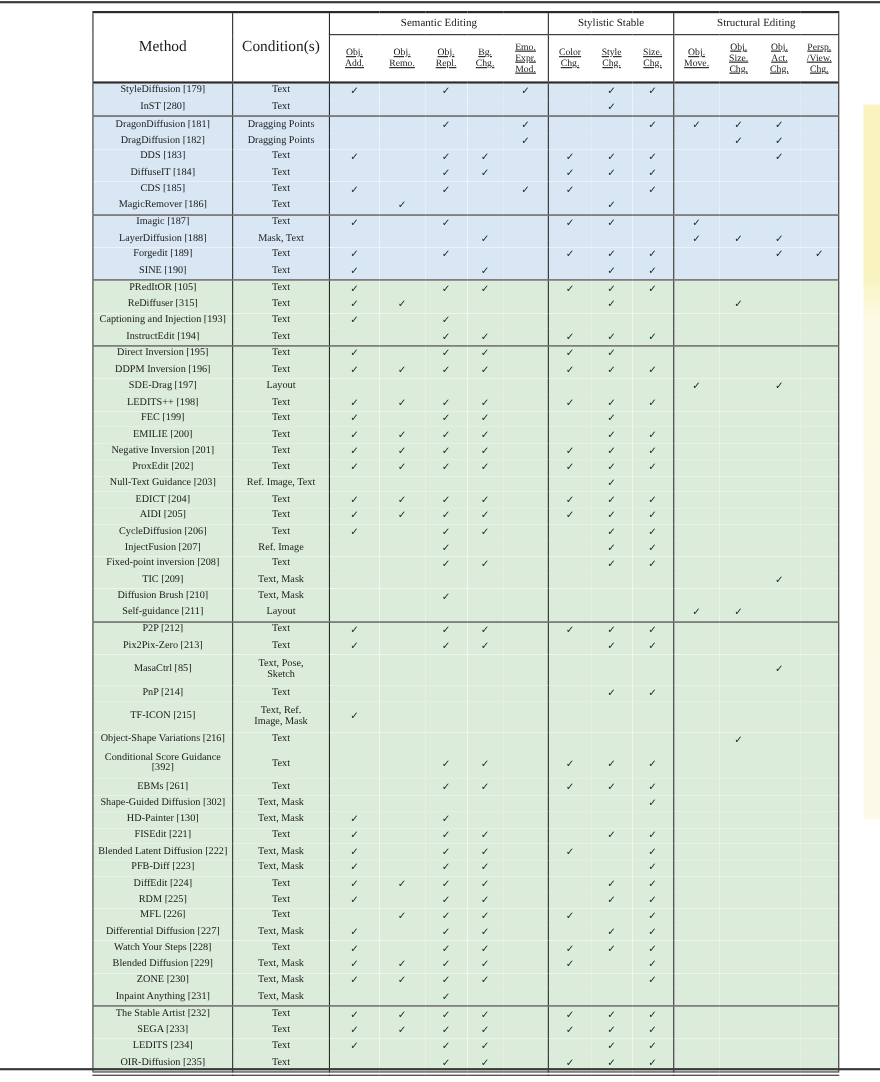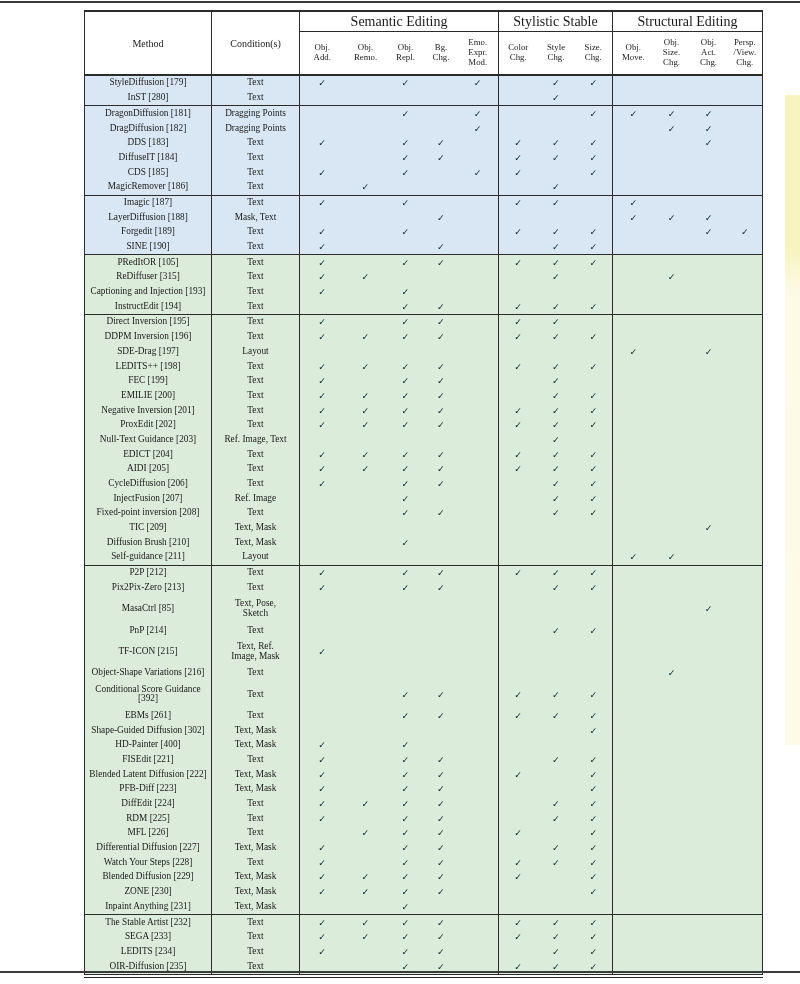--- a/index.html
+++ b/index.html
@@ -22,23 +22,23 @@
     border-top:2px solid var(--rule);
     border-left:1px solid var(--rule);
     border-right:1px solid var(--rule);
     border-bottom:4px double var(--rule);
   }
   #paper-table th,#paper-table td{
     padding:0;margin:0;text-align:center;vertical-align:middle;
     font-weight:normal;white-space:pre-line;overflow:hidden;
   }
   .bl{border-left:1px solid var(--rule);}
-  tr.groups th.group{border-bottom:1px solid var(--rule);font-weight:bold;font-size:14px;height:19px;}
-  th.fixed{font-weight:bold;font-size:10px;border-bottom:2px solid var(--rule);}
-  tr.labels th{font-size:8.8px;line-height:1.12;border-bottom:2px solid var(--rule);height:42px;}
+  tr.groups th.group{border-bottom:1px solid var(--rule);font-weight:bold;font-size:10px;height:19px;}
+  th.fixed{font-weight:bold;font-size:14px;border-bottom:2px solid var(--rule);}
+  tr.labels th{font-size:8.8px;line-height:1.12;border-bottom:2px solid var(--rule);height:42px;text-decoration:underline;}
   tr.data td{height:14.7px;font-size:9.3px;line-height:1.05;}
   tr.data.tall td{height:28px;}
   tr.section-end td{border-bottom:1px solid var(--rule);}
   td.check-cell{font-size:9.5px;color:var(--check);font-family:"DejaVu Sans","Liberation Sans",sans-serif;}
   td.method-cell{font-size:9.4px;}
   td.condition-cell{font-size:9.1px;}
   tr.tone-blue td{background:var(--blue);}
   tr.tone-green td{background:var(--green);}
 </style>
 </head>
@@ -773,21 +773,21 @@
         <td class="check-cell"></td>
         <td class="check-cell bl"></td>
         <td class="check-cell"></td>
         <td class="check-cell">✓</td>
         <td class="check-cell bl"></td>
         <td class="check-cell"></td>
         <td class="check-cell"></td>
         <td class="check-cell"></td>
       </tr>
       <tr class="data tone-green">
-        <td class="method-cell">HD-Painter [400]</td>
+        <td class="method-cell">HD-Painter [130]</td>
         <td class="condition-cell bl">Text, Mask</td>
         <td class="check-cell bl">✓</td>
         <td class="check-cell"></td>
         <td class="check-cell">✓</td>
         <td class="check-cell"></td>
         <td class="check-cell"></td>
         <td class="check-cell bl"></td>
         <td class="check-cell"></td>
         <td class="check-cell"></td>
         <td class="check-cell bl"></td>

